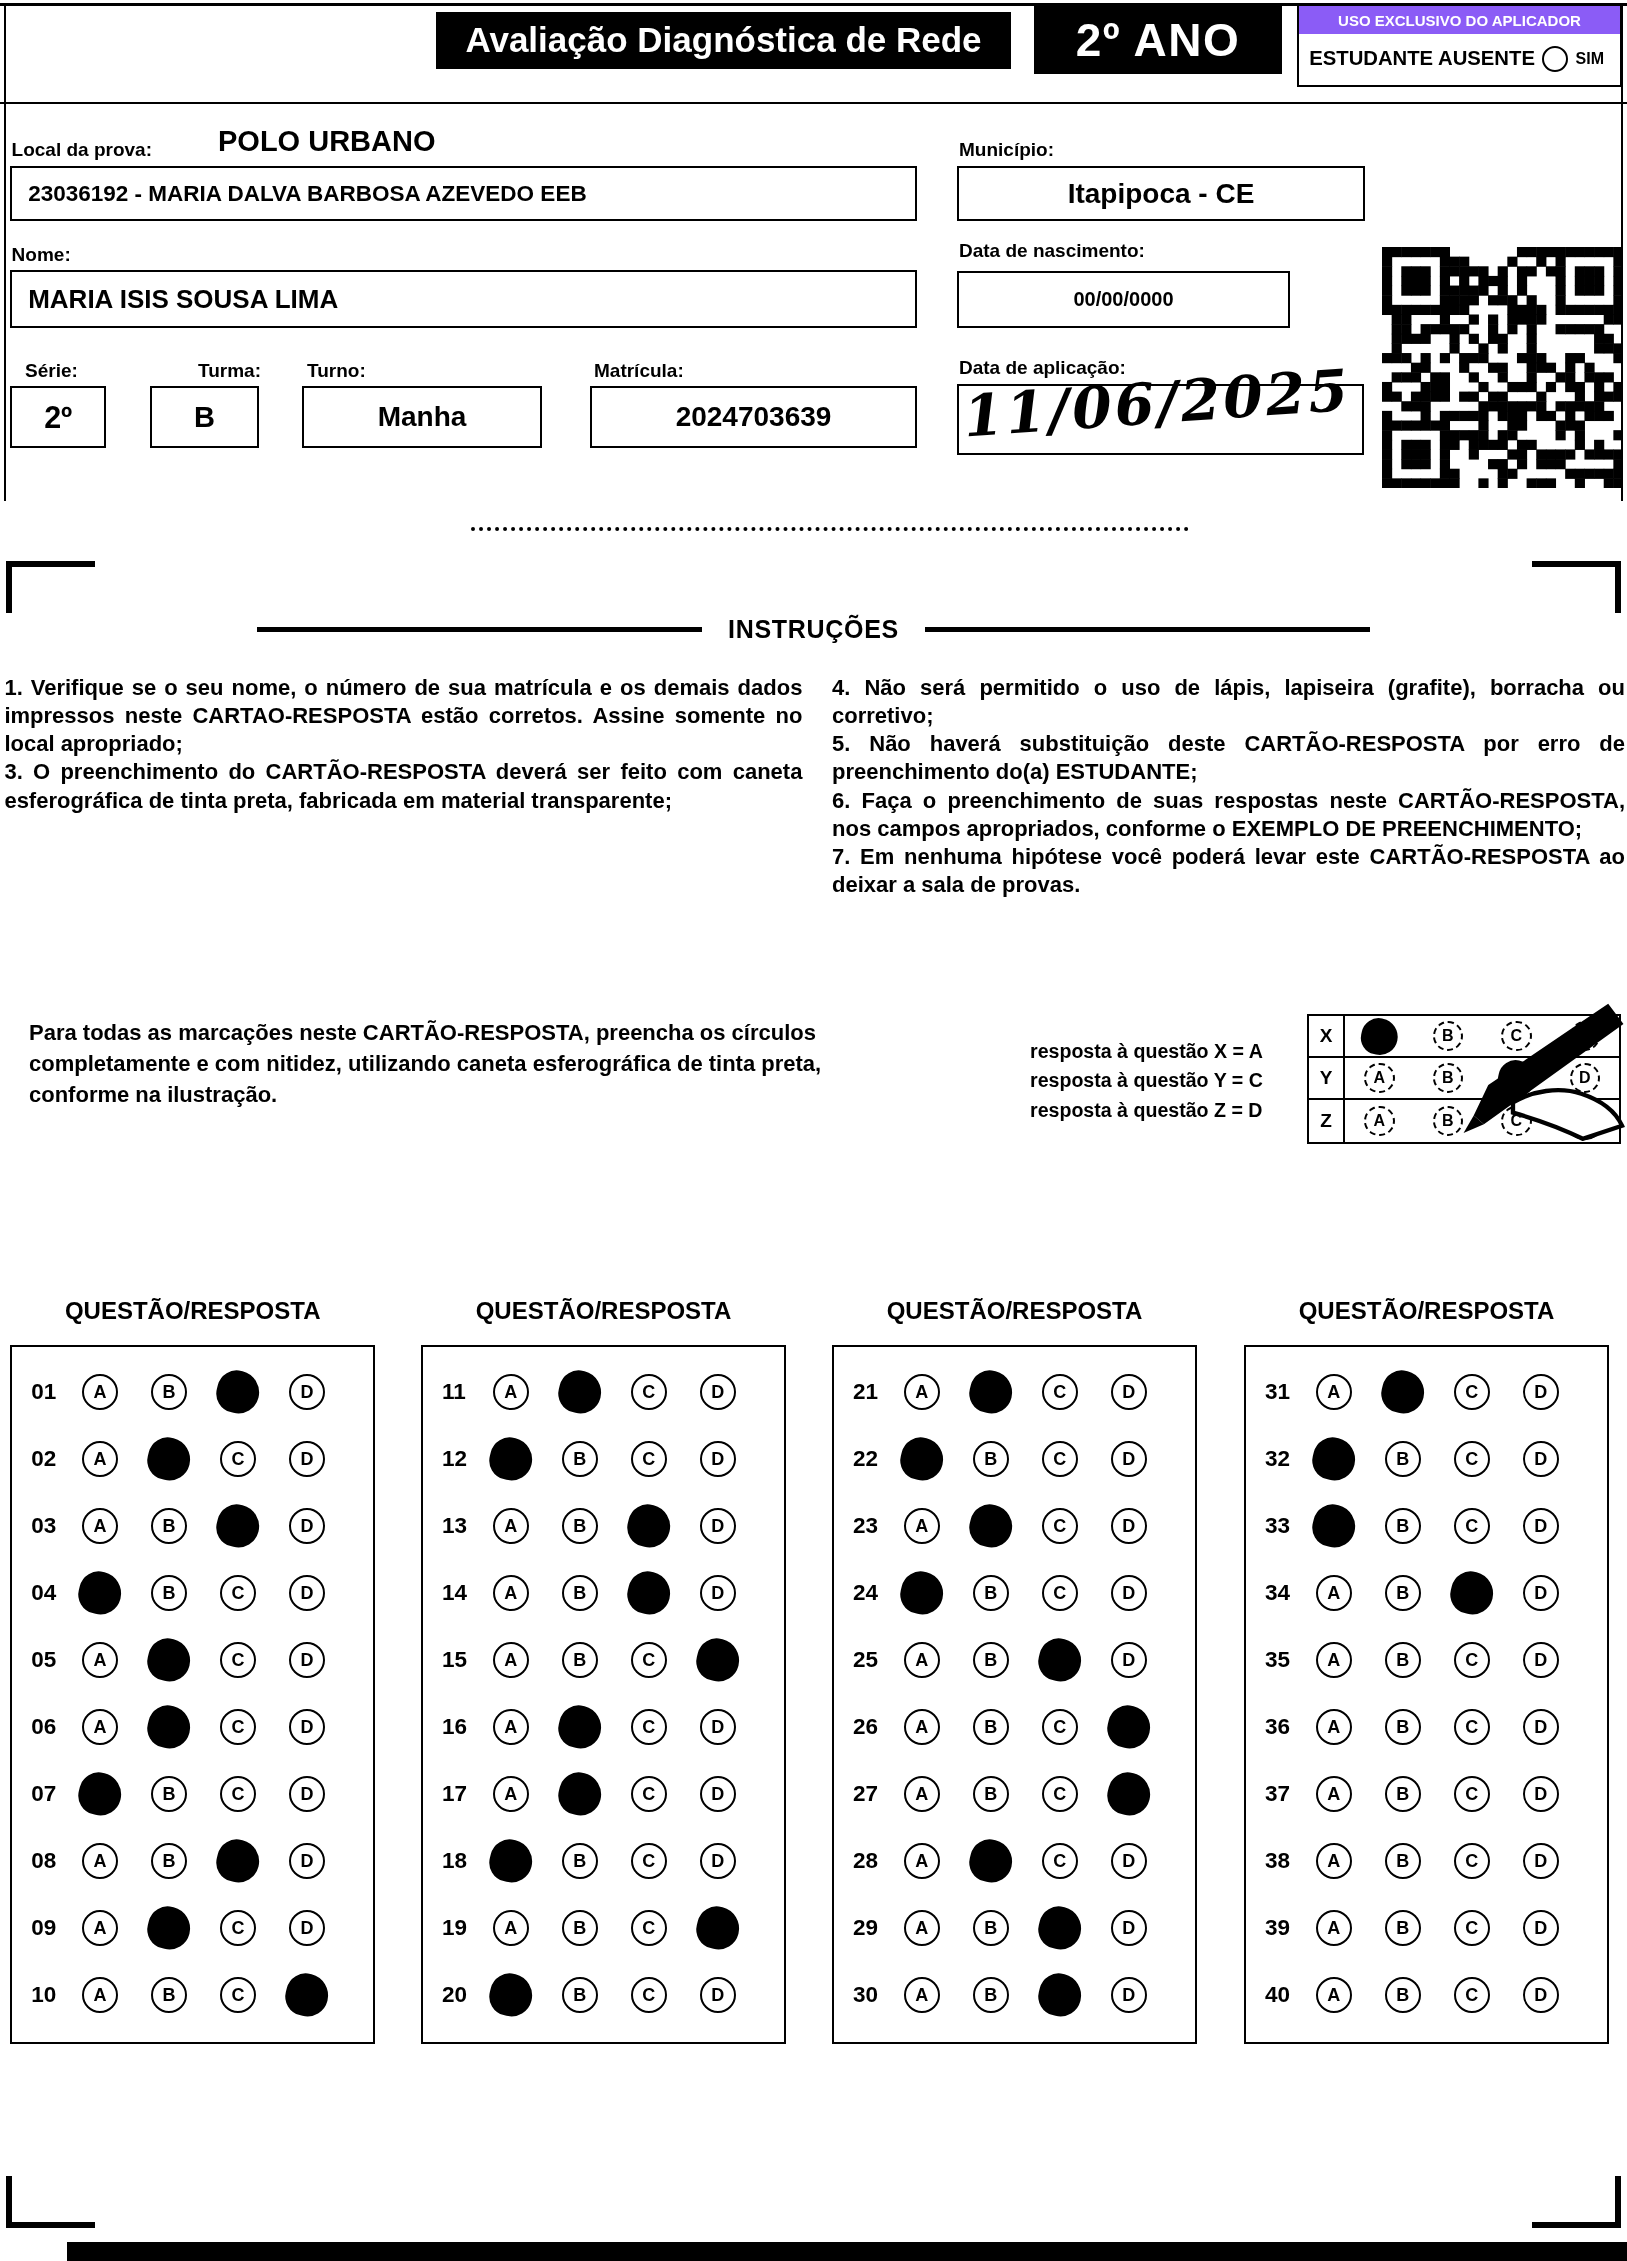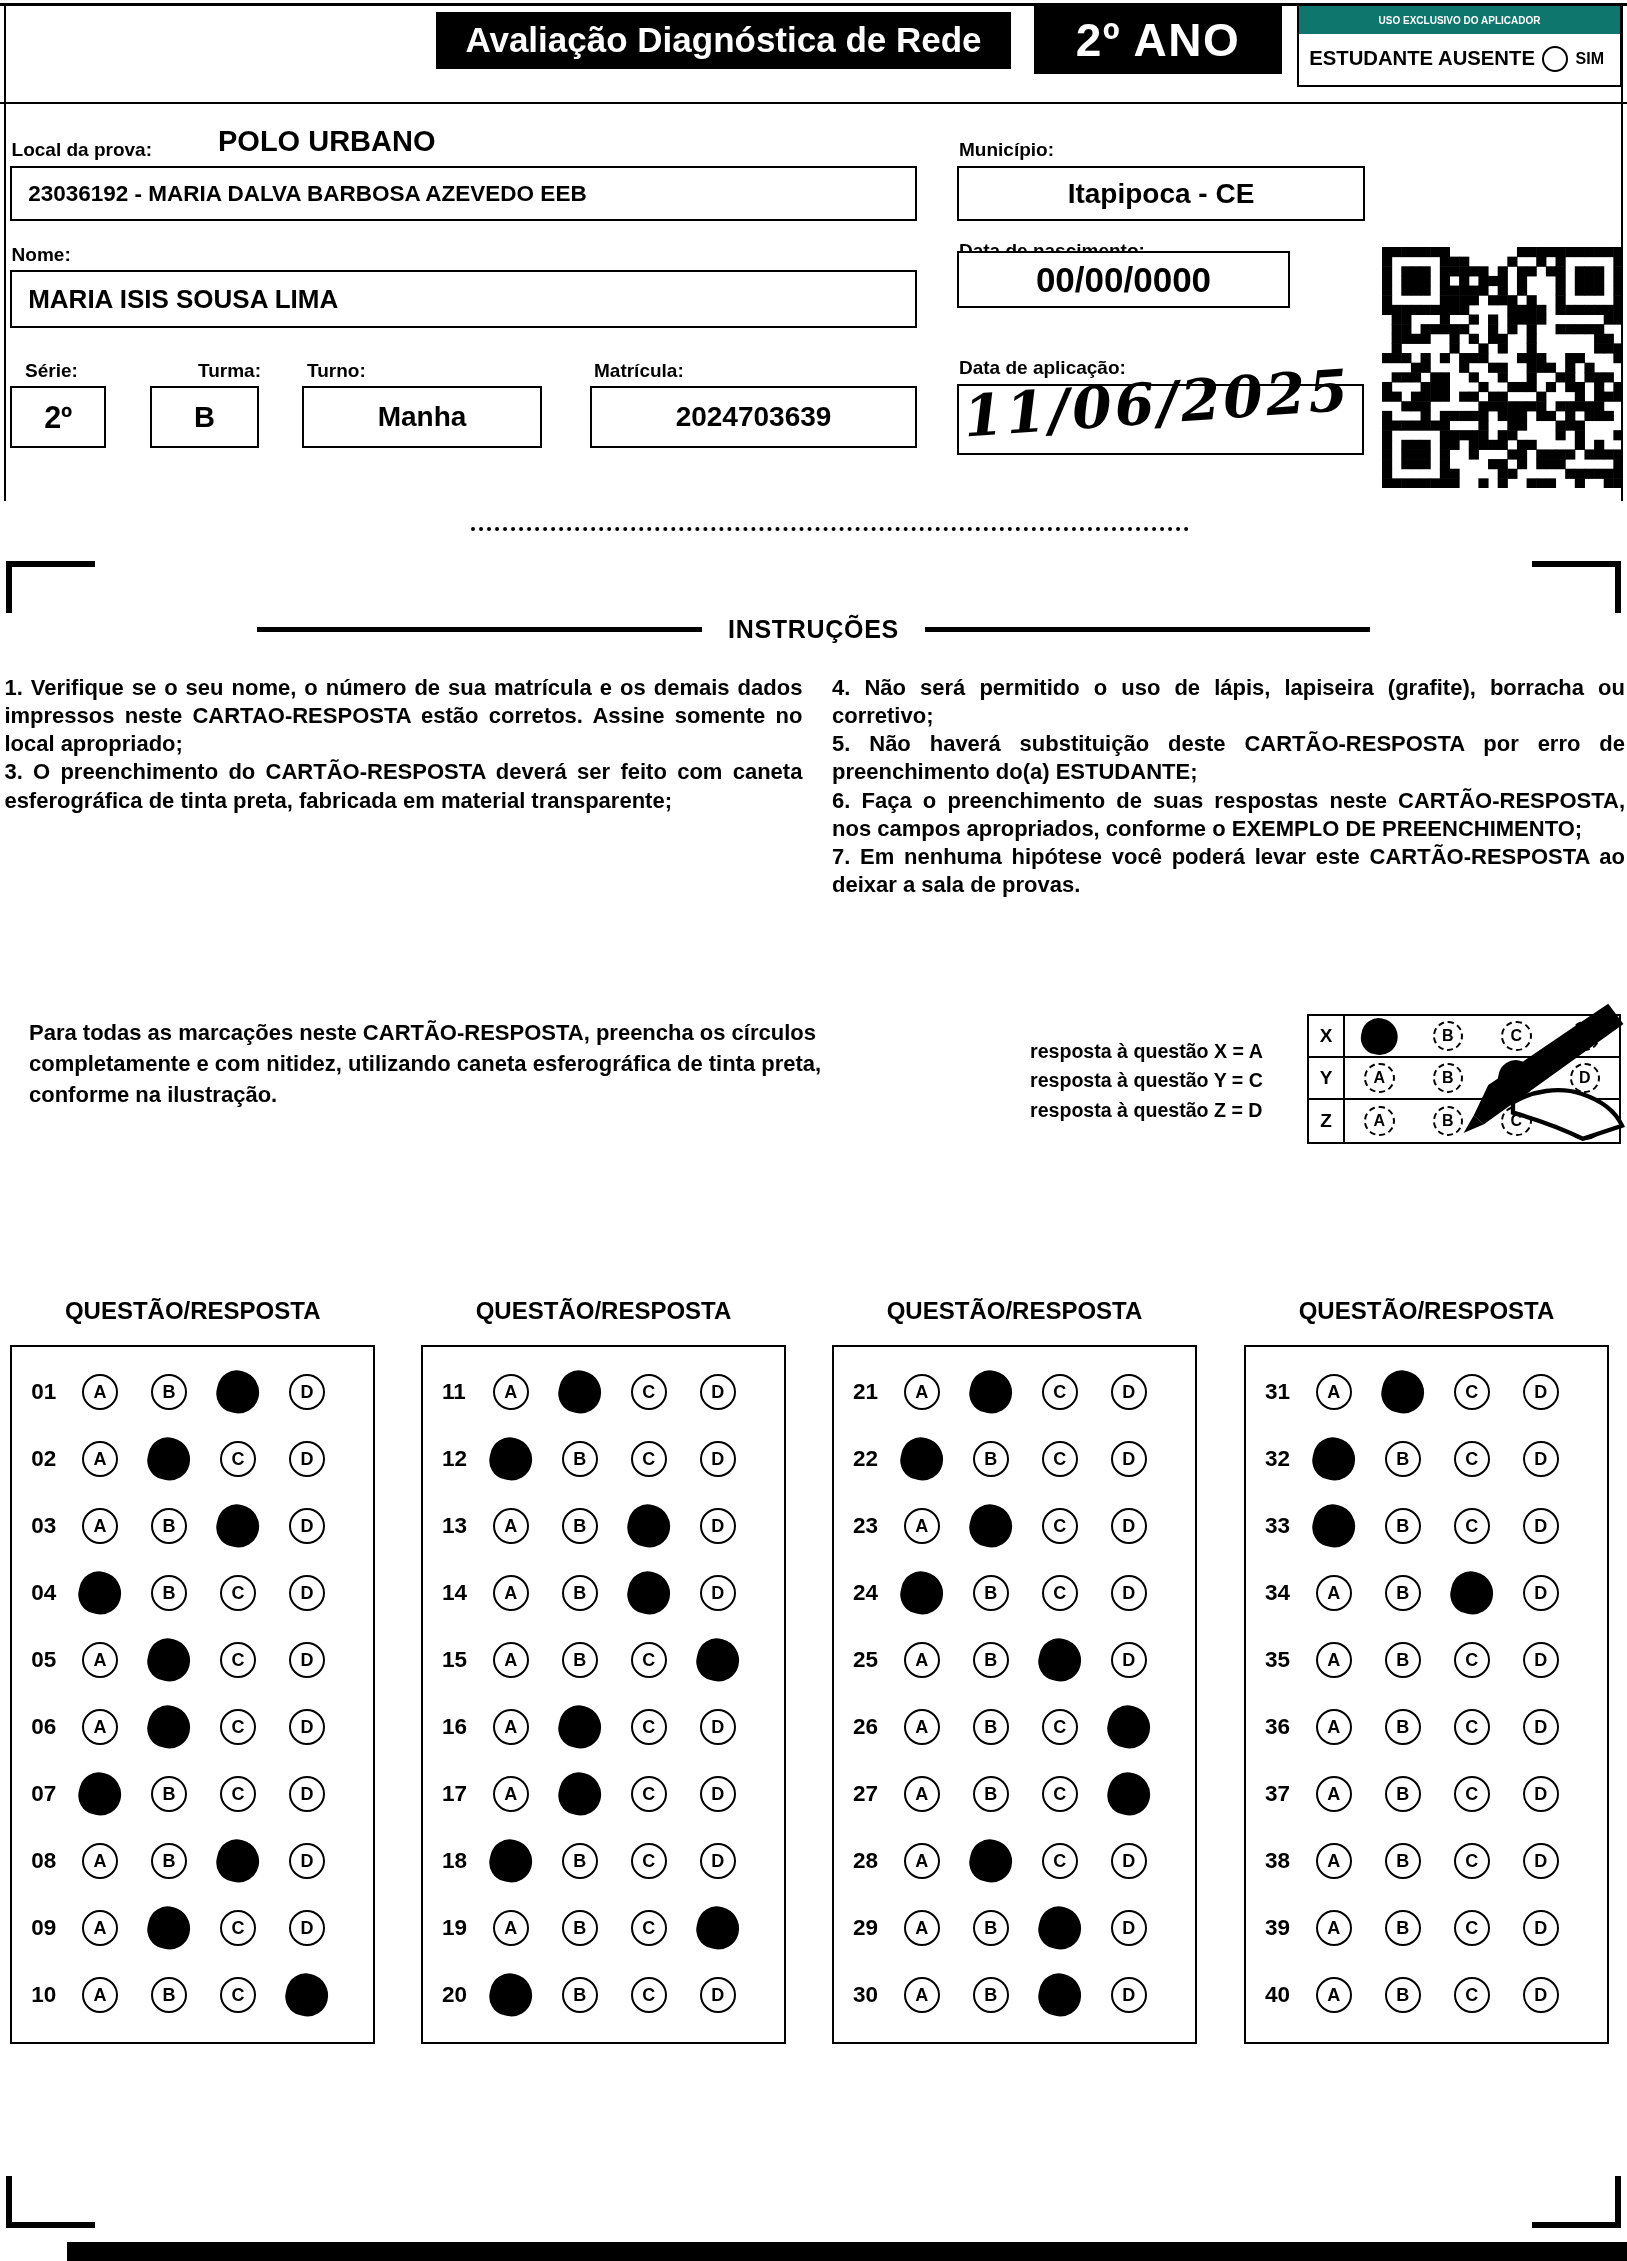--- a/index.html
+++ b/index.html
@@ -12,34 +12,34 @@
   .side-border-left { position:absolute; top:2.9px; left:3.6px; width:2.2px; height:498px; background:#000; }
   .side-border-right { position:absolute; top:2.9px; right:3.6px; width:2.2px; height:498px; background:#000; }
   .header-underline { position:absolute; top:102px; left:0; width:1627px; height:2.2px; background:#000; }
 
   .black-box { background:#000; color:#fff; font-weight:bold; display:flex; align-items:center; justify-content:center; position:absolute; }
   .hdr-title    { left:10.2px;  top:8.7px; width:413px; height:61px; font-size:38px; }
   .hdr-subtitle { left:436px; top:11.6px; width:575px; height:57px; font-size:35px; }
   .hdr-grade    { left:1034px; top:5.8px; width:248px; height:68px; font-size:46px; letter-spacing:1.5px; }
 
   .hdr-right { position:absolute; left:1297px; top:4.4px; width:325px; height:83px; border:2.2px solid #000; background:#fff; }
-  .hdr-right-strip { height:28px; background:#0f766e; color:#fff; font-size:10px; font-weight:bold; display:flex; align-items:center; justify-content:center; }
+  .hdr-right-strip { height:28px; background:#8b5cf6; color:#fff; font-size:15px; font-weight:bold; display:flex; align-items:center; justify-content:center; }
   .hdr-absent { display:flex; align-items:center; gap:7.3px; padding:11.6px 7.3px 0 10.2px; font-size:20.3px; font-weight:bold; }
   .absent-circle { width:26px; height:26px; border:2.2px solid #000; border-radius:50%; flex:0 0 auto; }
   .absent-sim { font-size:16px; font-weight:bold; }
 
   .lbl { position:absolute; font-size:19px; font-weight:bold; white-space:nowrap; }
   .fbox { position:absolute; border:2.2px solid #000; display:flex; align-items:center; font-weight:bold; background:#fff; }
   .fbox.center { justify-content:center; }
 
   .local-value { position:absolute; left:218px; top:125px; font-size:29px; font-weight:bold; }
   .school-box    { left:10.2px;  top:166px; width:907px; height:55px; font-size:22.5px; padding-left:16px; }
   .municipio-box { left:957px; top:166px; width:408px; height:55px; font-size:28px; }
   .nome-box      { left:10.2px;  top:270px; width:907px; height:58px; font-size:26px; padding-left:16px; }
-  .nasc-box      { left:957px; top:251px; width:333px; height:57px; font-size:35px; }
+  .nasc-box      { left:957px; top:271px; width:333px; height:57px; font-size:20px; }
   .serie-box     { left:10.2px;  top:386px; width:96px; height:62px; font-size:30.5px; }
   .turma-box     { left:150px; top:386px; width:109px; height:62px; font-size:29px; }
   .turno-box     { left:302px; top:386px; width:240px; height:62px; font-size:28px; }
   .matric-box    { left:590px; top:386px; width:327px; height:62px; font-size:28px; }
   .aplic-box     { left:957px; top:384px; width:407px; height:71px; }
 
   .handwritten-date { position:absolute; left:963px; top:369px; font-family:"DejaVu Serif", serif; font-style:italic; font-weight:bold;
                       font-size:57px; transform:rotate(-4deg); white-space:nowrap; letter-spacing:2.9px; }
 
   .qr-box { position:absolute; left:1382px; top:247px; width:241px; height:241px; }

